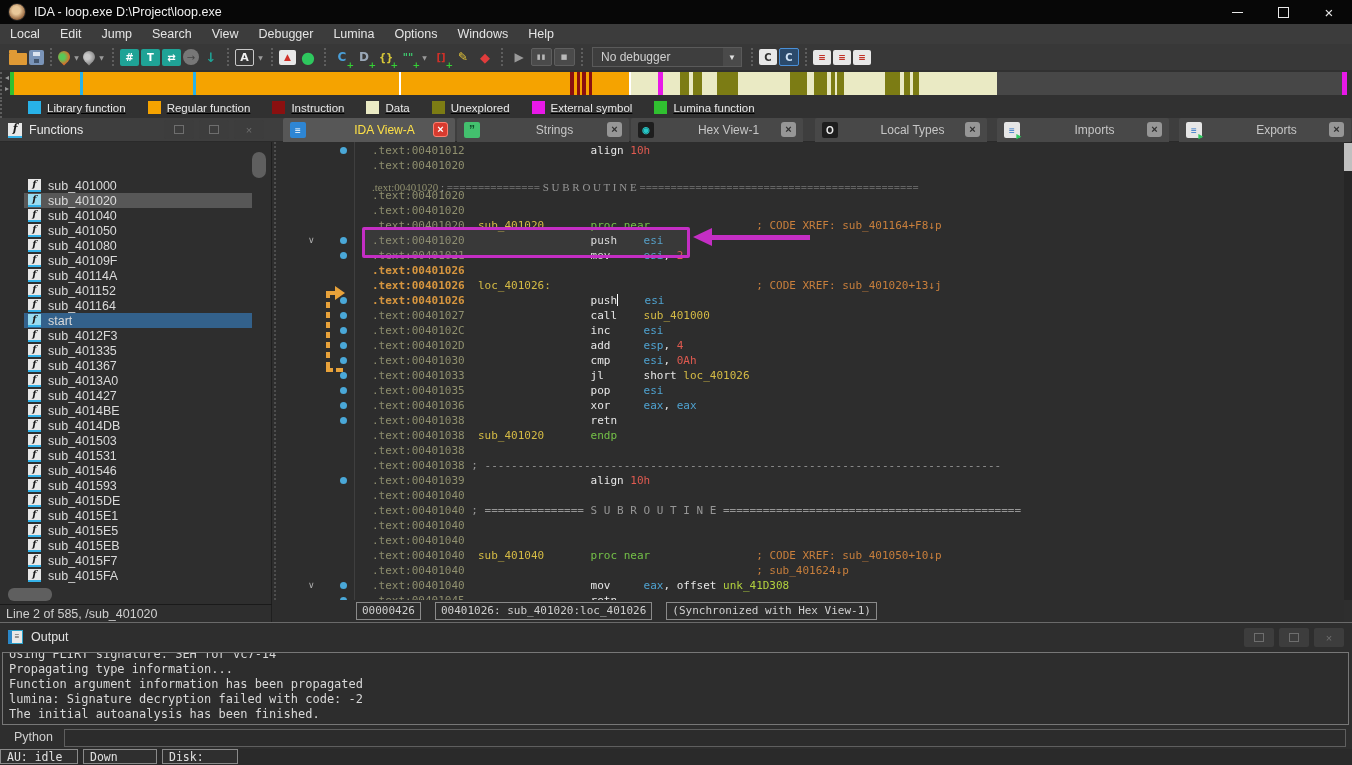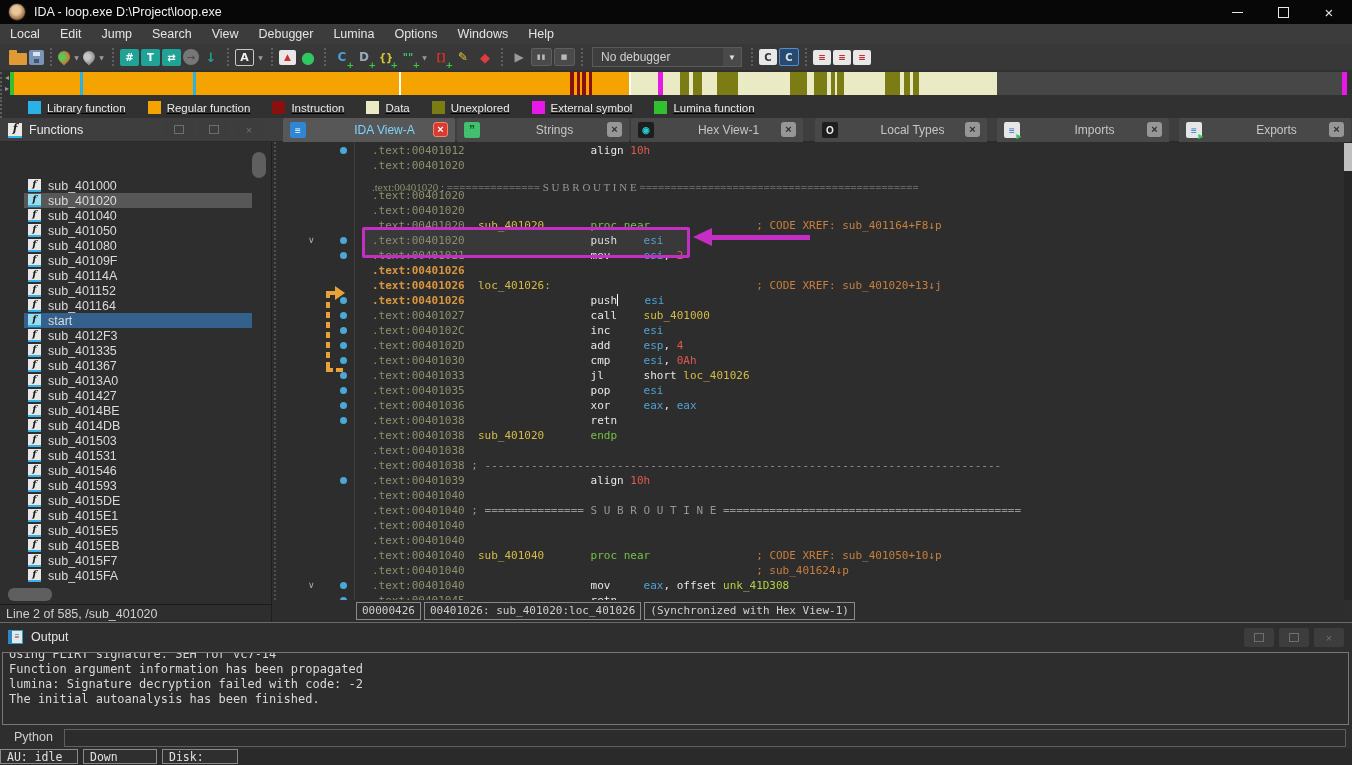--- a/index.html
+++ b/index.html
@@ -64,21 +64,21 @@
 #funcTitleLabel{font-size:12.5px;color:#e8e8e8;}
 .pbtns{position:absolute;right:8px;top:2px;display:flex;gap:5px;}
 .pb{width:30px;height:19px;background:#3d3d3d;border-radius:2px;display:flex;align-items:center;justify-content:center;color:#6e6e6e;font-size:11px;}
 .pb i{display:block;width:8px;height:7px;border:1.2px solid #6e6e6e;}
 .pb.fl i{position:relative;background:#3d3d3d;}
 .pb.fl i:before{content:"";position:absolute;left:2px;top:-3px;width:8px;height:7px;border:1.2px solid #6e6e6e;z-index:-1;}
 #tabs{position:absolute;left:283px;top:0;height:24px;display:flex;}
 .tab{position:relative;width:172px;height:24px;background:#484848;display:flex;align-items:center;border-radius:2px 2px 0 0;}
 .tab.active{background:#575757;}
 .tab .tlab{flex:1;text-align:center;font-size:12px;color:#c6c6c6;}
-.tab.active .tlab{color:#7dd3fc;padding-left:8px;}
+.tab.active .tlab{color:#fde047;padding-left:8px;}
 .ti{width:16px;height:16px;margin-left:7px;border-radius:2px;display:flex;align-items:center;justify-content:center;font-size:10px;font-weight:bold;position:relative;}
 .ti-ida{background:#2e86d4;color:#fff;}
 .ti-str{background:#43c06e;color:#0e4d28;font-size:12px;}
 .ti-hex{background:#1e1e1e;color:#25c8c8;font-size:9px;}
 .ti-types{background:#1e1e1e;color:#eee;}
 .ti-imp{background:#e6e6e6;color:#2a72c8;}
 .ti-imp:after,.ti-exp:after{content:"▸";position:absolute;right:-1px;bottom:-3px;color:#2ec85e;font-size:9px;}
 .ti-exp{background:#e6e6e6;color:#2a72c8;}
 .tx{position:absolute;right:7px;top:4px;width:15px;height:15px;border-radius:3px;background:#969696;color:#2e2e2e;font-size:11px;line-height:15px;text-align:center;font-weight:bold;}
 .tx.red{background:#d83b2f;color:#fff;border:1px solid #ff8070;box-sizing:border-box;line-height:13px;}
@@ -120,21 +120,21 @@
 .ja{position:absolute;background:#e8a23a;}
 #ja-vert{position:absolute;left:54px;top:150px;width:4px;height:78px;background:repeating-linear-gradient(180deg,#e8a23a 0 6px,transparent 6px 10px);}
 #ja-tail{left:54px;top:149px;width:9px;height:4px;}
 #ja-head{position:absolute;left:63px;top:144px;width:0;height:0;border-left:10px solid #e8a23a;border-top:7px solid transparent;border-bottom:7px solid transparent;}
 #ja-bot{position:absolute;left:54px;top:226px;width:17px;height:4px;background:repeating-linear-gradient(90deg,#e8a23a 0 7px,transparent 7px 10px);}
 
 #mbox{position:absolute;left:90px;top:85px;width:322px;height:25px;border:3px solid #c42ec4;border-radius:2px;background:rgba(140,140,140,0.13);z-index:5;}
 #marrow-shaft{position:absolute;left:440px;top:93px;width:98px;height:5px;background:#c42ec4;z-index:5;}
 #marrow-head{position:absolute;left:421px;top:86px;width:0;height:0;border-right:19px solid #c42ec4;border-top:9px solid transparent;border-bottom:9px solid transparent;z-index:5;}
 
-#dstatus{position:absolute;left:84px;top:460px;display:flex;gap:3px;}
+#dstatus{position:absolute;left:84px;top:460px;display:flex;gap:14px;}
 .dcell{height:16px;border:1px solid #8a8a8a;background:#2e2e2e;color:#d0d0d0;font-family:"DejaVu Sans Mono",monospace;font-size:11px;line-height:15px;padding:0 5px;}
 #vscroll{position:absolute;left:1344px;top:142px;width:8px;height:458px;background:#262626;}
 #vsthumb{position:absolute;left:0;top:1px;width:8px;height:28px;background:#c0c0c0;}
 
 #output{position:absolute;left:0;top:622px;width:1352px;height:143px;background:#2e2e2e;border-top:1px solid #6a6a6a;box-sizing:border-box;}
 #outhdr{position:absolute;left:0;top:0;width:1352px;height:28px;display:flex;align-items:center;}
 #outicon{width:15px;height:14px;margin:0 8px 0 8px;background:#e8e8e8;border:1px solid #2aa0c8;border-left:4px solid #2a86c8;box-sizing:border-box;color:#444;font-size:8px;line-height:12px;text-align:center;font-weight:bold;}
 #outlabel{font-size:12.5px;color:#e4e4e4;}
 #outbtns{position:absolute;right:8px;top:5px;display:flex;gap:5px;}
 #logbox{position:absolute;left:2px;top:29px;width:1347px;height:73px;border:1px solid #777;background:#2d2d2d;box-sizing:border-box;overflow:hidden;}
@@ -584,20 +584,21 @@
           </span>
         <span class="pb fl">
             <i></i>
           </span>
         <span class="pb">×</span>
       </span>
     </div>
     <div id="logbox">
         <div id="loglines">
           <div class="logline">Using FLIRT signature: SEH for vc7-14</div>
+          <div class="logline">Propagating type information...</div>
           <div class="logline">Function argument information has been propagated</div>
           <div class="logline">lumina: Signature decryption failed with code: -2</div>
           <div class="logline">The initial autoanalysis has been finished.</div>
         </div>
       </div>
     <div id="pyrow">
       <span id="pylabel">Python</span>
       <span id="pyinput"></span>
     </div>
   </div>

